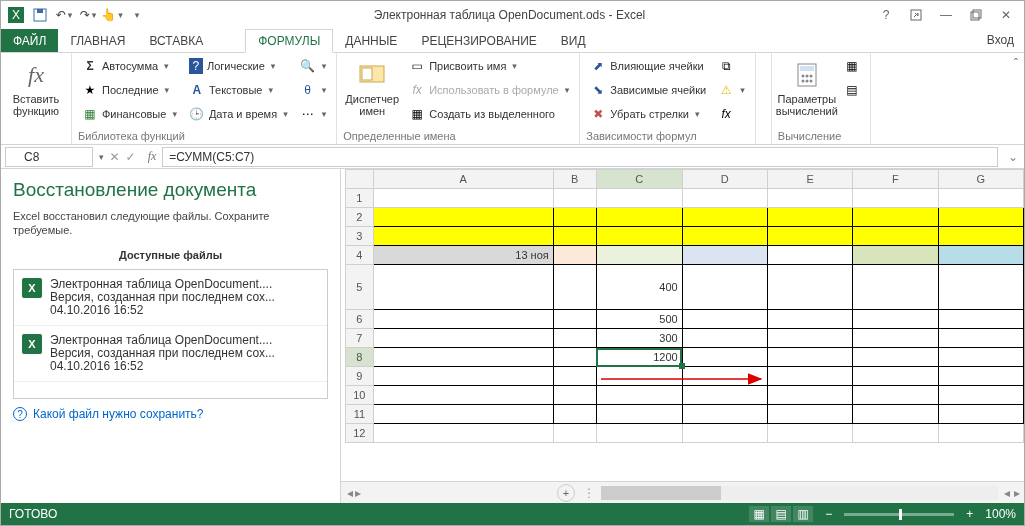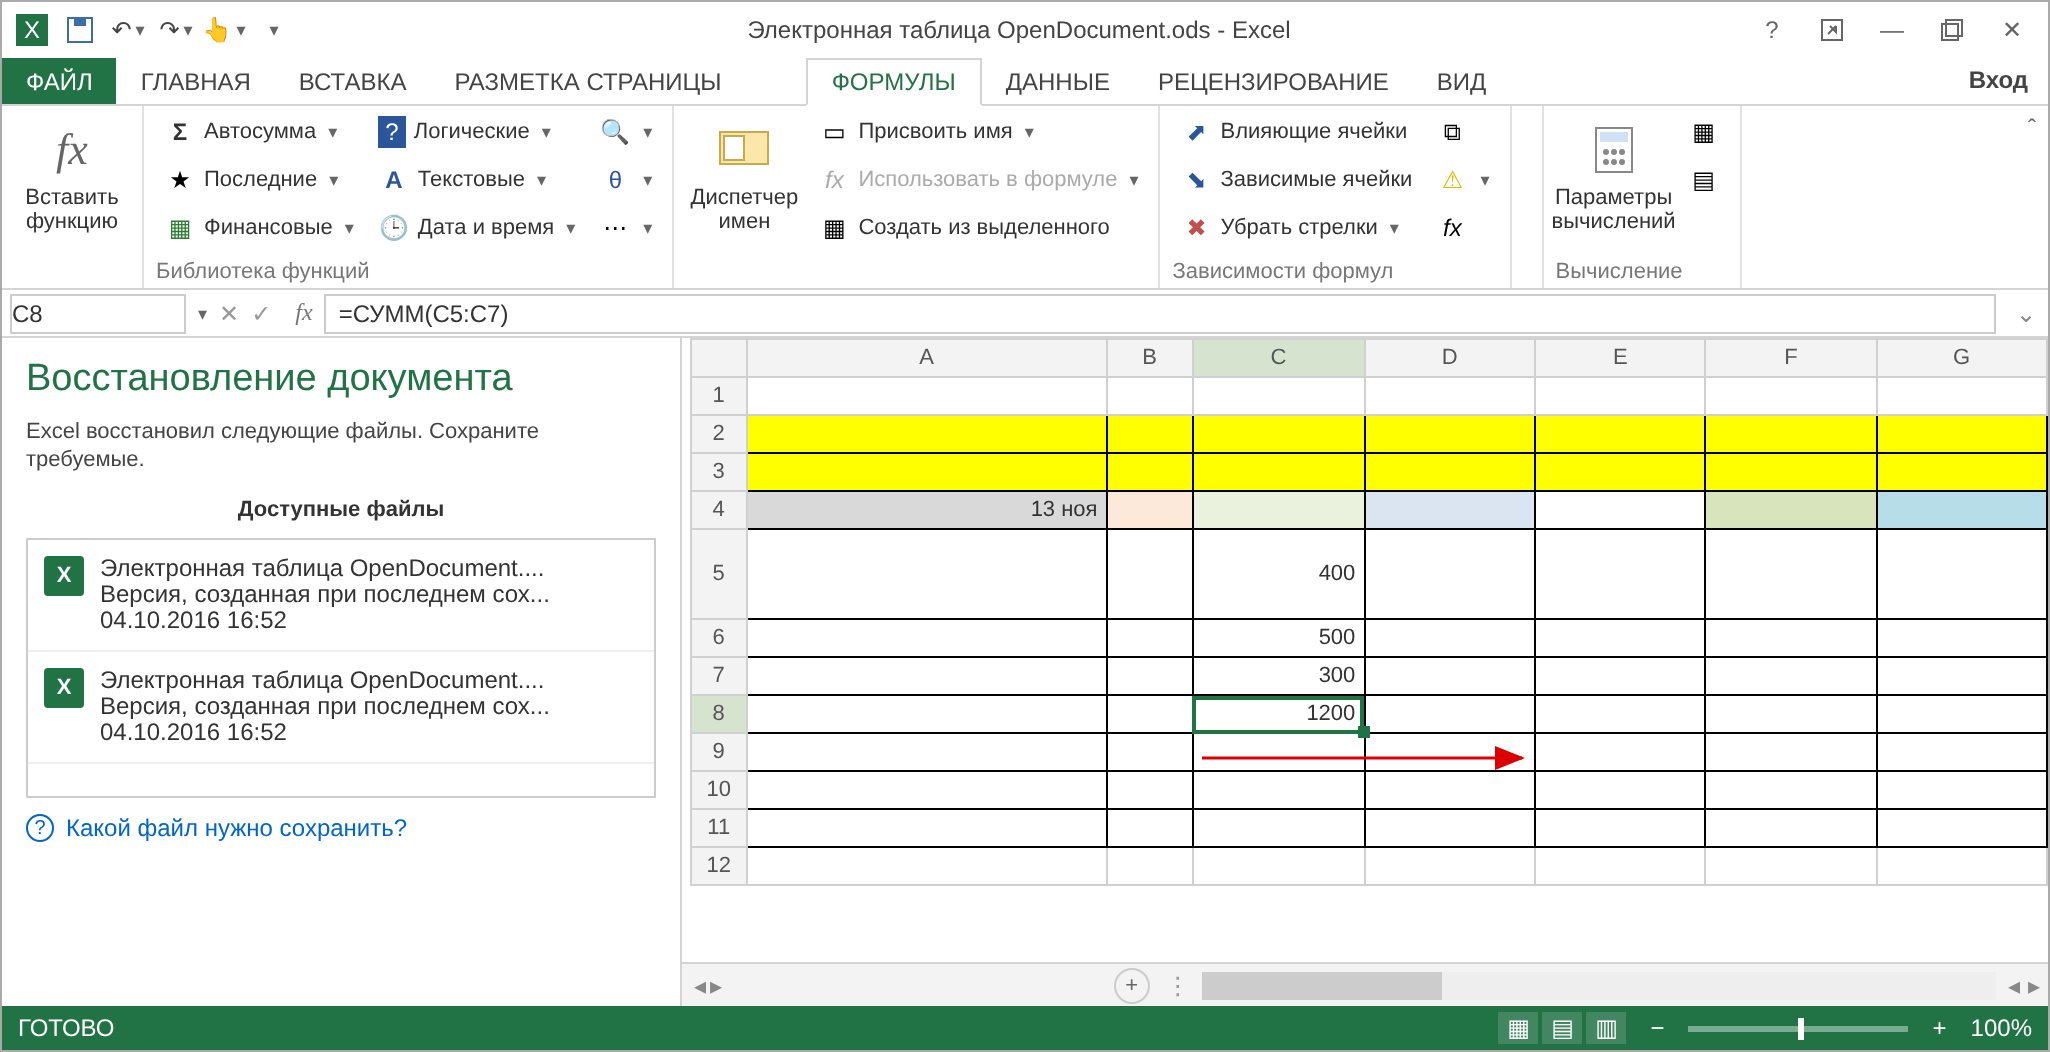--- a/index.html
+++ b/index.html
@@ -9,38 +9,38 @@
 .qat { display: flex; align-items: center; gap: 2px; }
 .qat .q-icon { width: 22px; height: 22px; display: flex; align-items: center; justify-content: center; color: #444; }
 .title-center { flex: 1; text-align: center; color: #444; font-size: 12px; }
 .win-btns { display: flex; gap: 2px; }
 .win-btns .w { width: 28px; height: 22px; display: flex; align-items: center; justify-content: center; color: #666; }
 
 .tabs { height: 24px; background: #fff; display: flex; align-items: stretch; border-bottom: 1px solid #d4d4d4; }
 .tab { padding: 4px 12px; color: #444; font-size: 12px; display:flex; align-items:center;}
 .tab.file { background: #217346; color: #fff; font-weight: normal; }
 .tab.active { color: #217346; border: 1px solid #d4d4d4; border-bottom: 1px solid #fff; background:#fff; margin-bottom:-1px;margin-left:30px;}
-.login { margin-left: auto; padding: 4px 10px; color: #444; font-weight: bold; }
+.login { margin-left: auto; padding: 4px 10px; color: #444; }
 
 .ribbon { height: 92px; background: #fff; display: flex; border-bottom: 1px solid #d4d4d4; }
 .rgroup { border-right: 1px solid #e1e1e1; display: flex; flex-direction: column; padding: 2px 6px 0 6px; }
 .rgroup .body { flex: 1; display: flex; gap: 4px; align-items:flex-start;}
 .rgroup .caption { text-align: left; color: #777; font-size: 11px; padding: 2px 0; white-space:nowrap;}
 .bigbtn { display: flex; flex-direction: column; align-items: center; width: 58px; gap: 2px; padding-top:4px;}
 .bigbtn .ic { width: 32px; height: 32px; display:flex; align-items:center; justify-content:center;}
 .bigbtn .lbl { text-align: center; font-size: 11px; color: #333; line-height: 12px; }
 .col { display: flex; flex-direction: column; gap: 2px; }
 .smallbtn { display: flex; align-items: center; gap: 4px; padding: 2px 4px; height: 22px; }
 .smallbtn .ic { width: 16px; height: 16px; display:inline-flex; align-items:center; justify-content:center;}
 .smallbtn .lbl { font-size: 11px; color: #333; white-space: nowrap; }
 .drop { color:#666; font-size:9px; margin-left:2px;}
 .disabled .lbl, .disabled { color: #aaa !important; }
 
 .fbar { height: 24px; display: flex; align-items: center; border-bottom: 1px solid #d4d4d4; background:#fff;}
-.name-box { width: 88px; border: 1px solid #ccc; margin: 2px 4px; padding: 2px 0; background:#fff; color:#333;}
+.name-box { width: 88px; border: 1px solid #ccc; margin: 2px 4px; padding: 2px 18px; background:#fff; color:#333;}
 .fx-btns { display: flex; gap: 6px; padding: 0 6px; color:#999;}
 .fx-label { font-style: italic; font-family: "Times New Roman", serif; color:#777; padding:0 6px;}
 .formula-input { flex:1; border:1px solid #ccc; margin:2px 4px 2px 0; padding:2px 6px; background:#fff; color:#333;}
 
 .main { flex:1; display:flex; overflow:hidden;}
 
 .recovery { width: 340px; border-right: 1px solid #d4d4d4; padding: 10px 12px; display:flex; flex-direction:column; gap:8px;}
 .recovery h2 { font-size: 19px; font-weight: normal; color: #217346; }
 .recovery .desc { font-size: 11px; color: #444; line-height: 14px; }
 .recovery .avail { font-size: 11px; font-weight: bold; color: #333; margin-top:4px;text-align:center;}
@@ -127,21 +127,20 @@
         </svg>
       </div>
     <div class="w">✕</div>
   </div>
 </div>
 
 <div class="tabs">
   <div class="tab file">ФАЙЛ</div>
   <div class="tab">ГЛАВНАЯ</div>
   <div class="tab">ВСТАВКА</div>
-  <div class="tab">РАЗМЕТКА СТРАНИЦЫ</div>
   <div class="tab active">ФОРМУЛЫ</div>
   <div class="tab">ДАННЫЕ</div>
   <div class="tab">РЕЦЕНЗИРОВАНИЕ</div>
   <div class="tab">ВИД</div>
   <div class="login">Вход</div>
 </div>
 
 <div class="ribbon">
   <div class="rgroup">
     <div class="body">
@@ -228,20 +227,21 @@
             <span class="ic" style="font-style:italic">fx</span>
             <span class="lbl">Использовать в формуле</span>
             <span class="drop">▾</span>
           </div>
         <div class="smallbtn">
             <span class="ic">▦</span>
             <span class="lbl">Создать из выделенного</span>
           </div>
       </div>
     </div>
+    <div class="caption">Определенные имена</div>
   </div>
   <div class="rgroup">
     <div class="body">
       <div class="col">
         <div class="smallbtn">
             <span class="ic" style="color:#2b579a">⬈</span>
             <span class="lbl">Влияющие ячейки</span>
           </div>
         <div class="smallbtn">
             <span class="ic" style="color:#2b579a">⬊</span>

